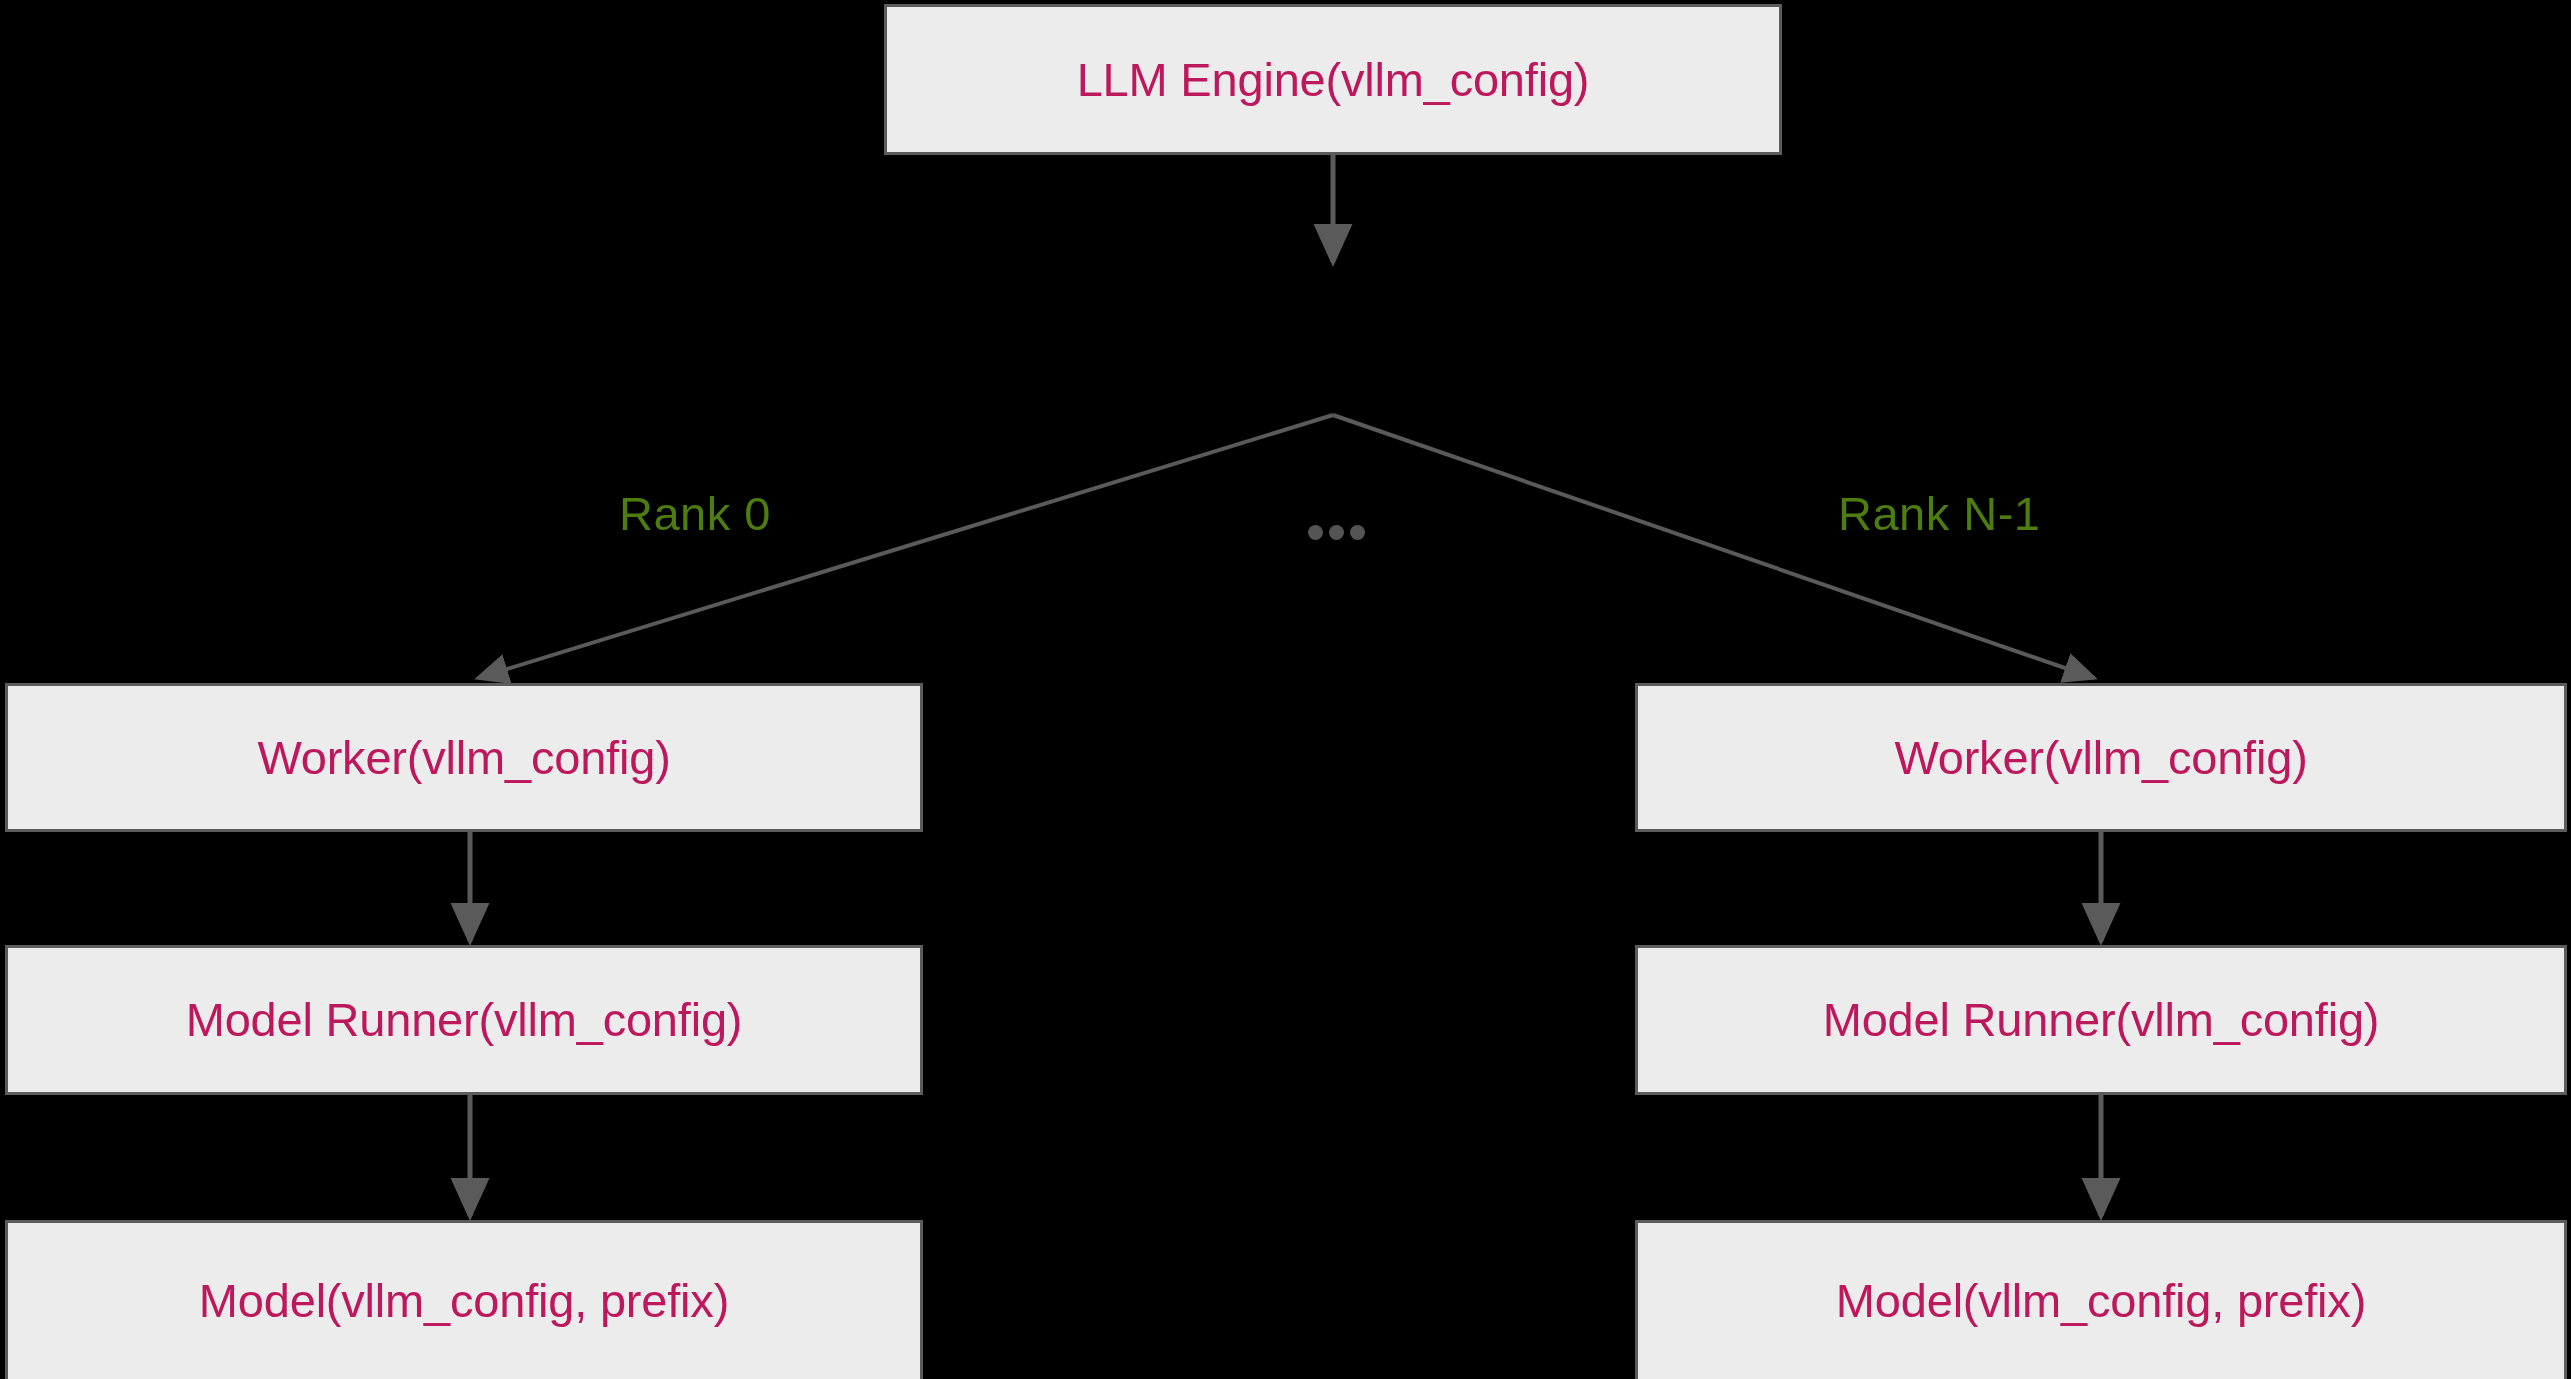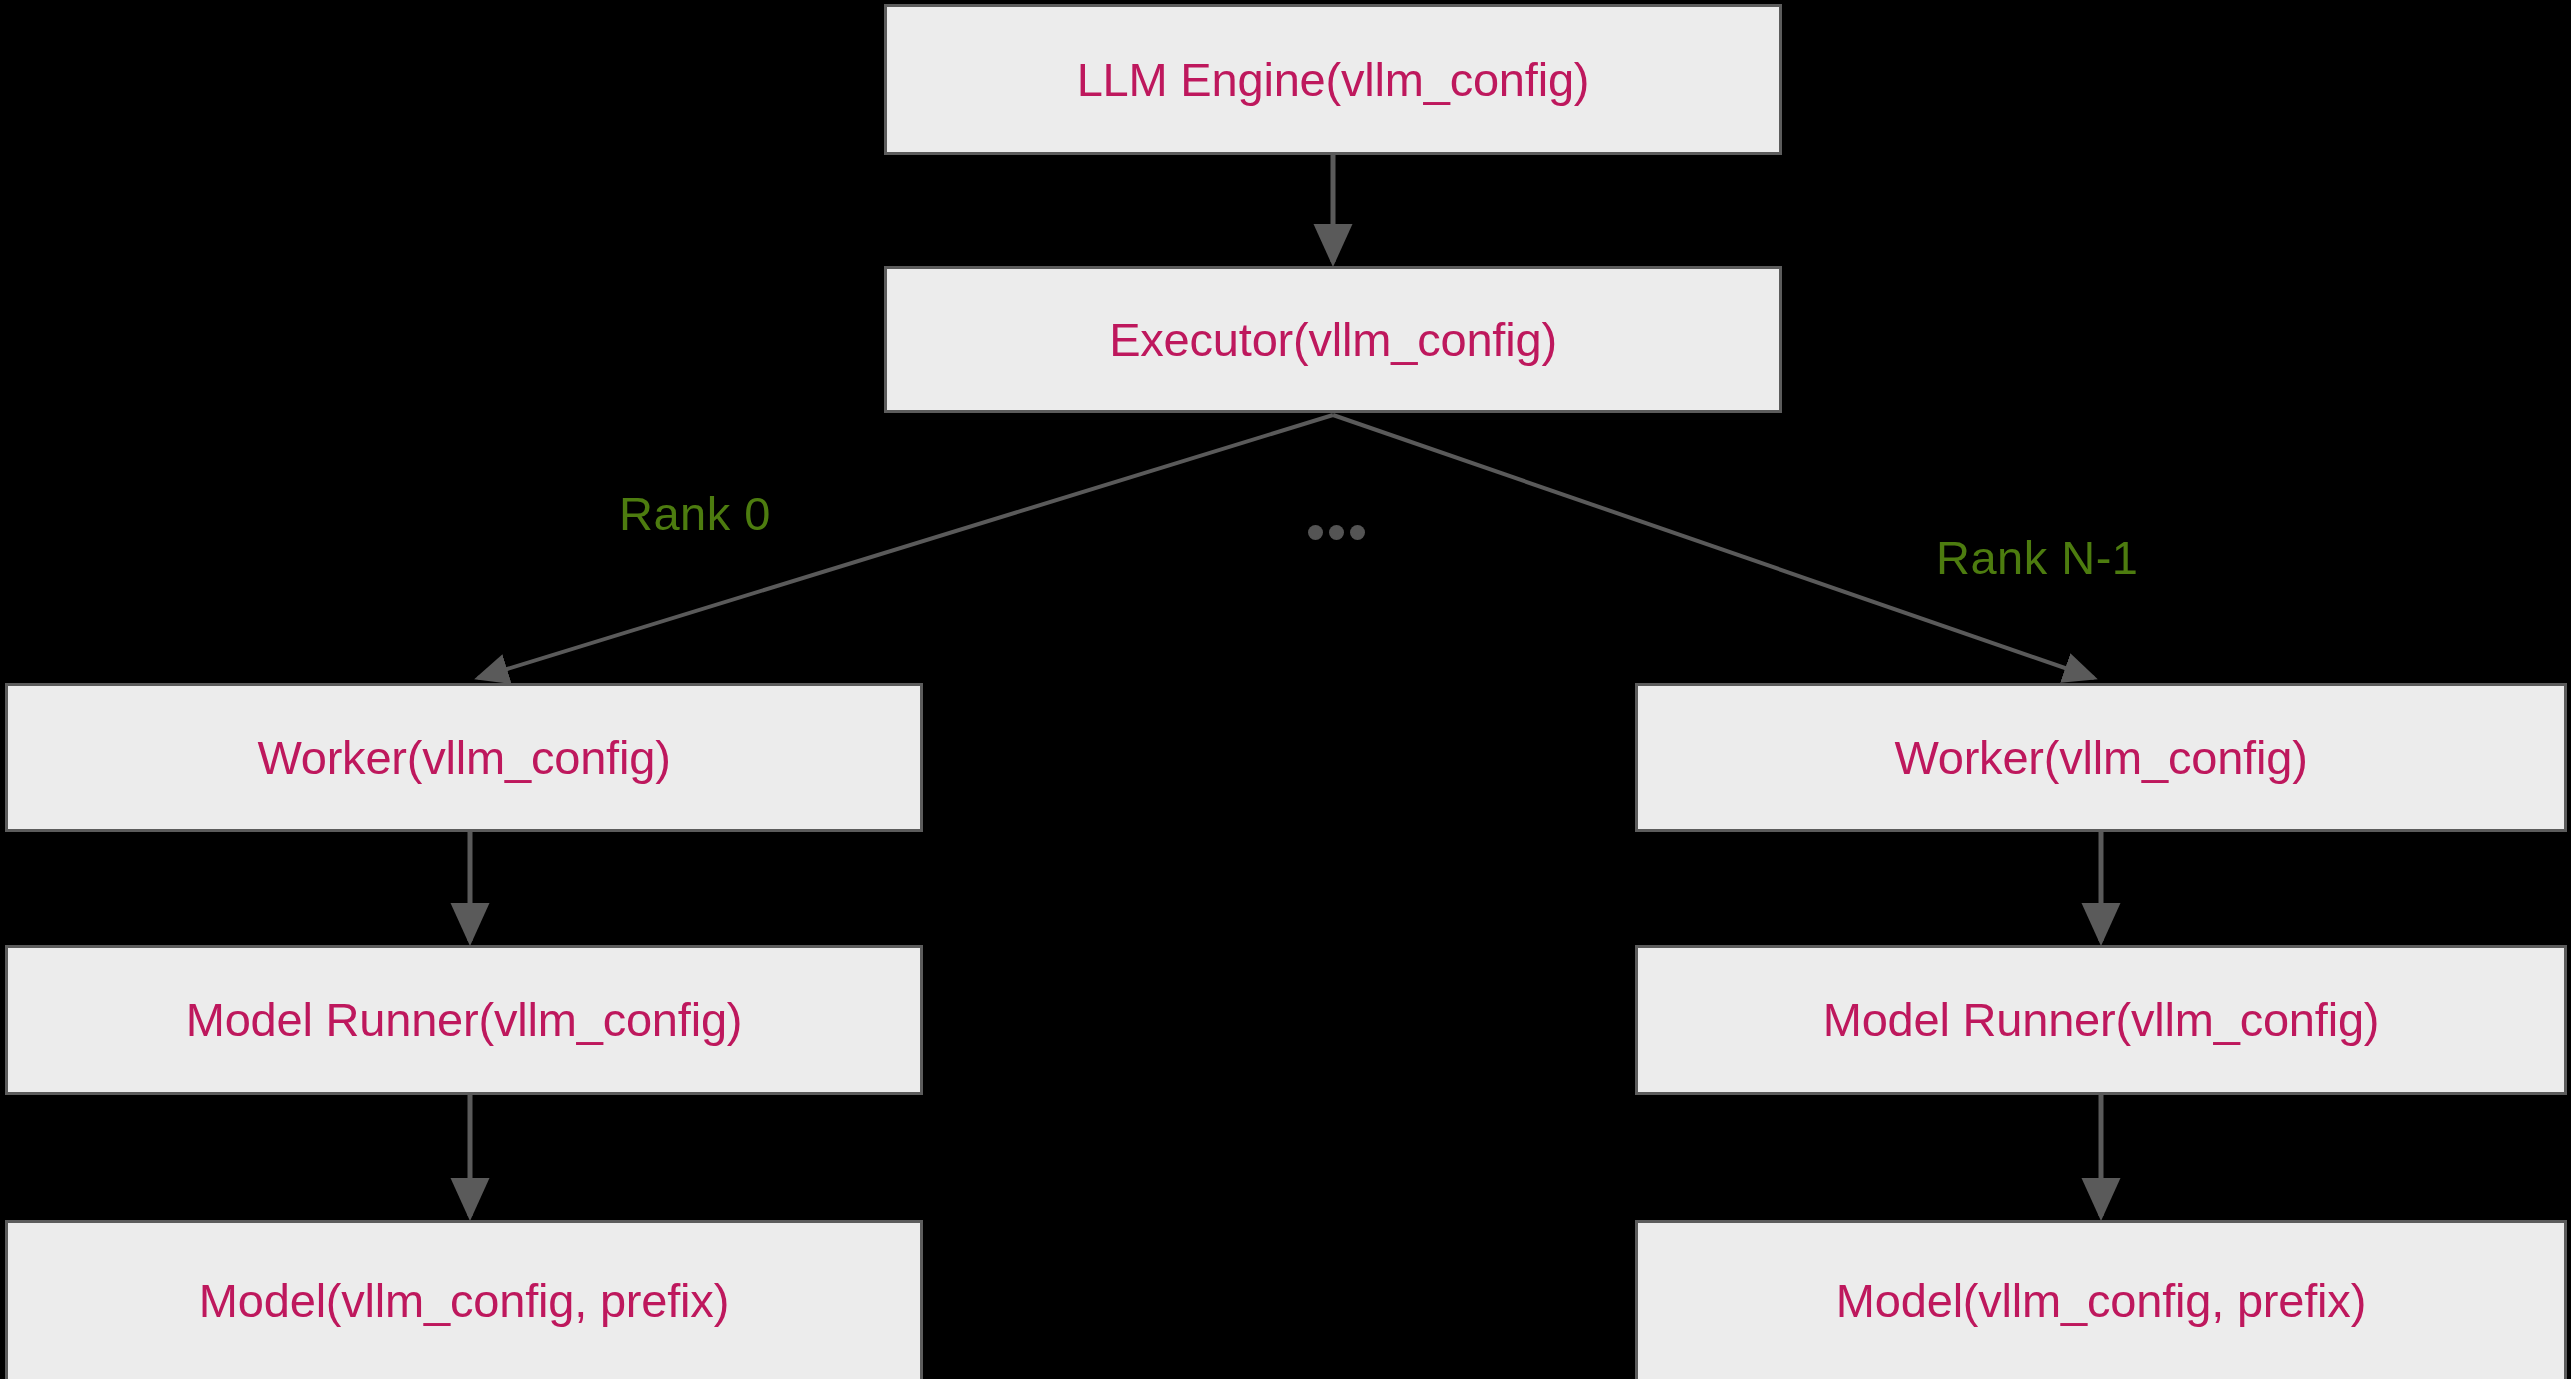--- a/index.html
+++ b/index.html
@@ -86,37 +86,36 @@
 
     <line x1="470" y1="1095" x2="470" y2="1216" stroke="#5A5A5A" stroke-width="5" marker-end="url(#arrowhead)"></line>
 
     <line x1="2101" y1="832" x2="2101" y2="941" stroke="#5A5A5A" stroke-width="5" marker-end="url(#arrowhead)"></line>
 
     <line x1="2101" y1="1095" x2="2101" y2="1216" stroke="#5A5A5A" stroke-width="5" marker-end="url(#arrowhead)"></line>
   </svg>
 
   <div class="node-box" id="node-llm-engine" style="left: 884px; top: 4px; width: 898px; height: 151px;">LLM Engine(vllm_config)</div>
 
-  <div class="node-box" id="node-executor" style="left: 884px; top: 266px; width: 898px; height: 147px;">Executor(vllm_config)</div>
 
   <div class="node-box" id="node-worker-rank0" style="left: 5px; top: 683px; width: 918px; height: 149px;">Worker(vllm_config)</div>
 
   <div class="node-box" id="node-model-runner-rank0" style="left: 5px; top: 945px; width: 918px; height: 150px;">Model Runner(vllm_config)</div>
 
   <div class="node-box" id="node-model-rank0" style="left: 5px; top: 1220px; width: 918px; height: 162px;">Model(vllm_config, prefix)</div>
 
   <div class="node-box" id="node-worker-rankn" style="left: 1635px; top: 683px; width: 932px; height: 149px;">Worker(vllm_config)</div>
 
   <div class="node-box" id="node-model-runner-rankn" style="left: 1635px; top: 945px; width: 932px; height: 150px;">Model Runner(vllm_config)</div>
 
   <div class="node-box" id="node-model-rankn" style="left: 1635px; top: 1220px; width: 932px; height: 162px;">Model(vllm_config, prefix)</div>
 
   <div class="edge-label" id="label-rank0" style="left: 619px; top: 486px;">Rank 0</div>
 
-  <div class="edge-label" id="label-rankn" style="left: 1936px; top: 486px; margin-top: 44px;">Rank N-1</div>
+  <div class="edge-label" id="label-rankn" style="left: 1838px; top: 486px;">Rank N-1</div>
 
   <div class="ellipsis-dots" id="label-ellipsis" style="left: 1308px; top: 525px;">
     <span></span>
     <span></span>
     <span></span>
   </div>
 
 </div>
 
 </body></html>

